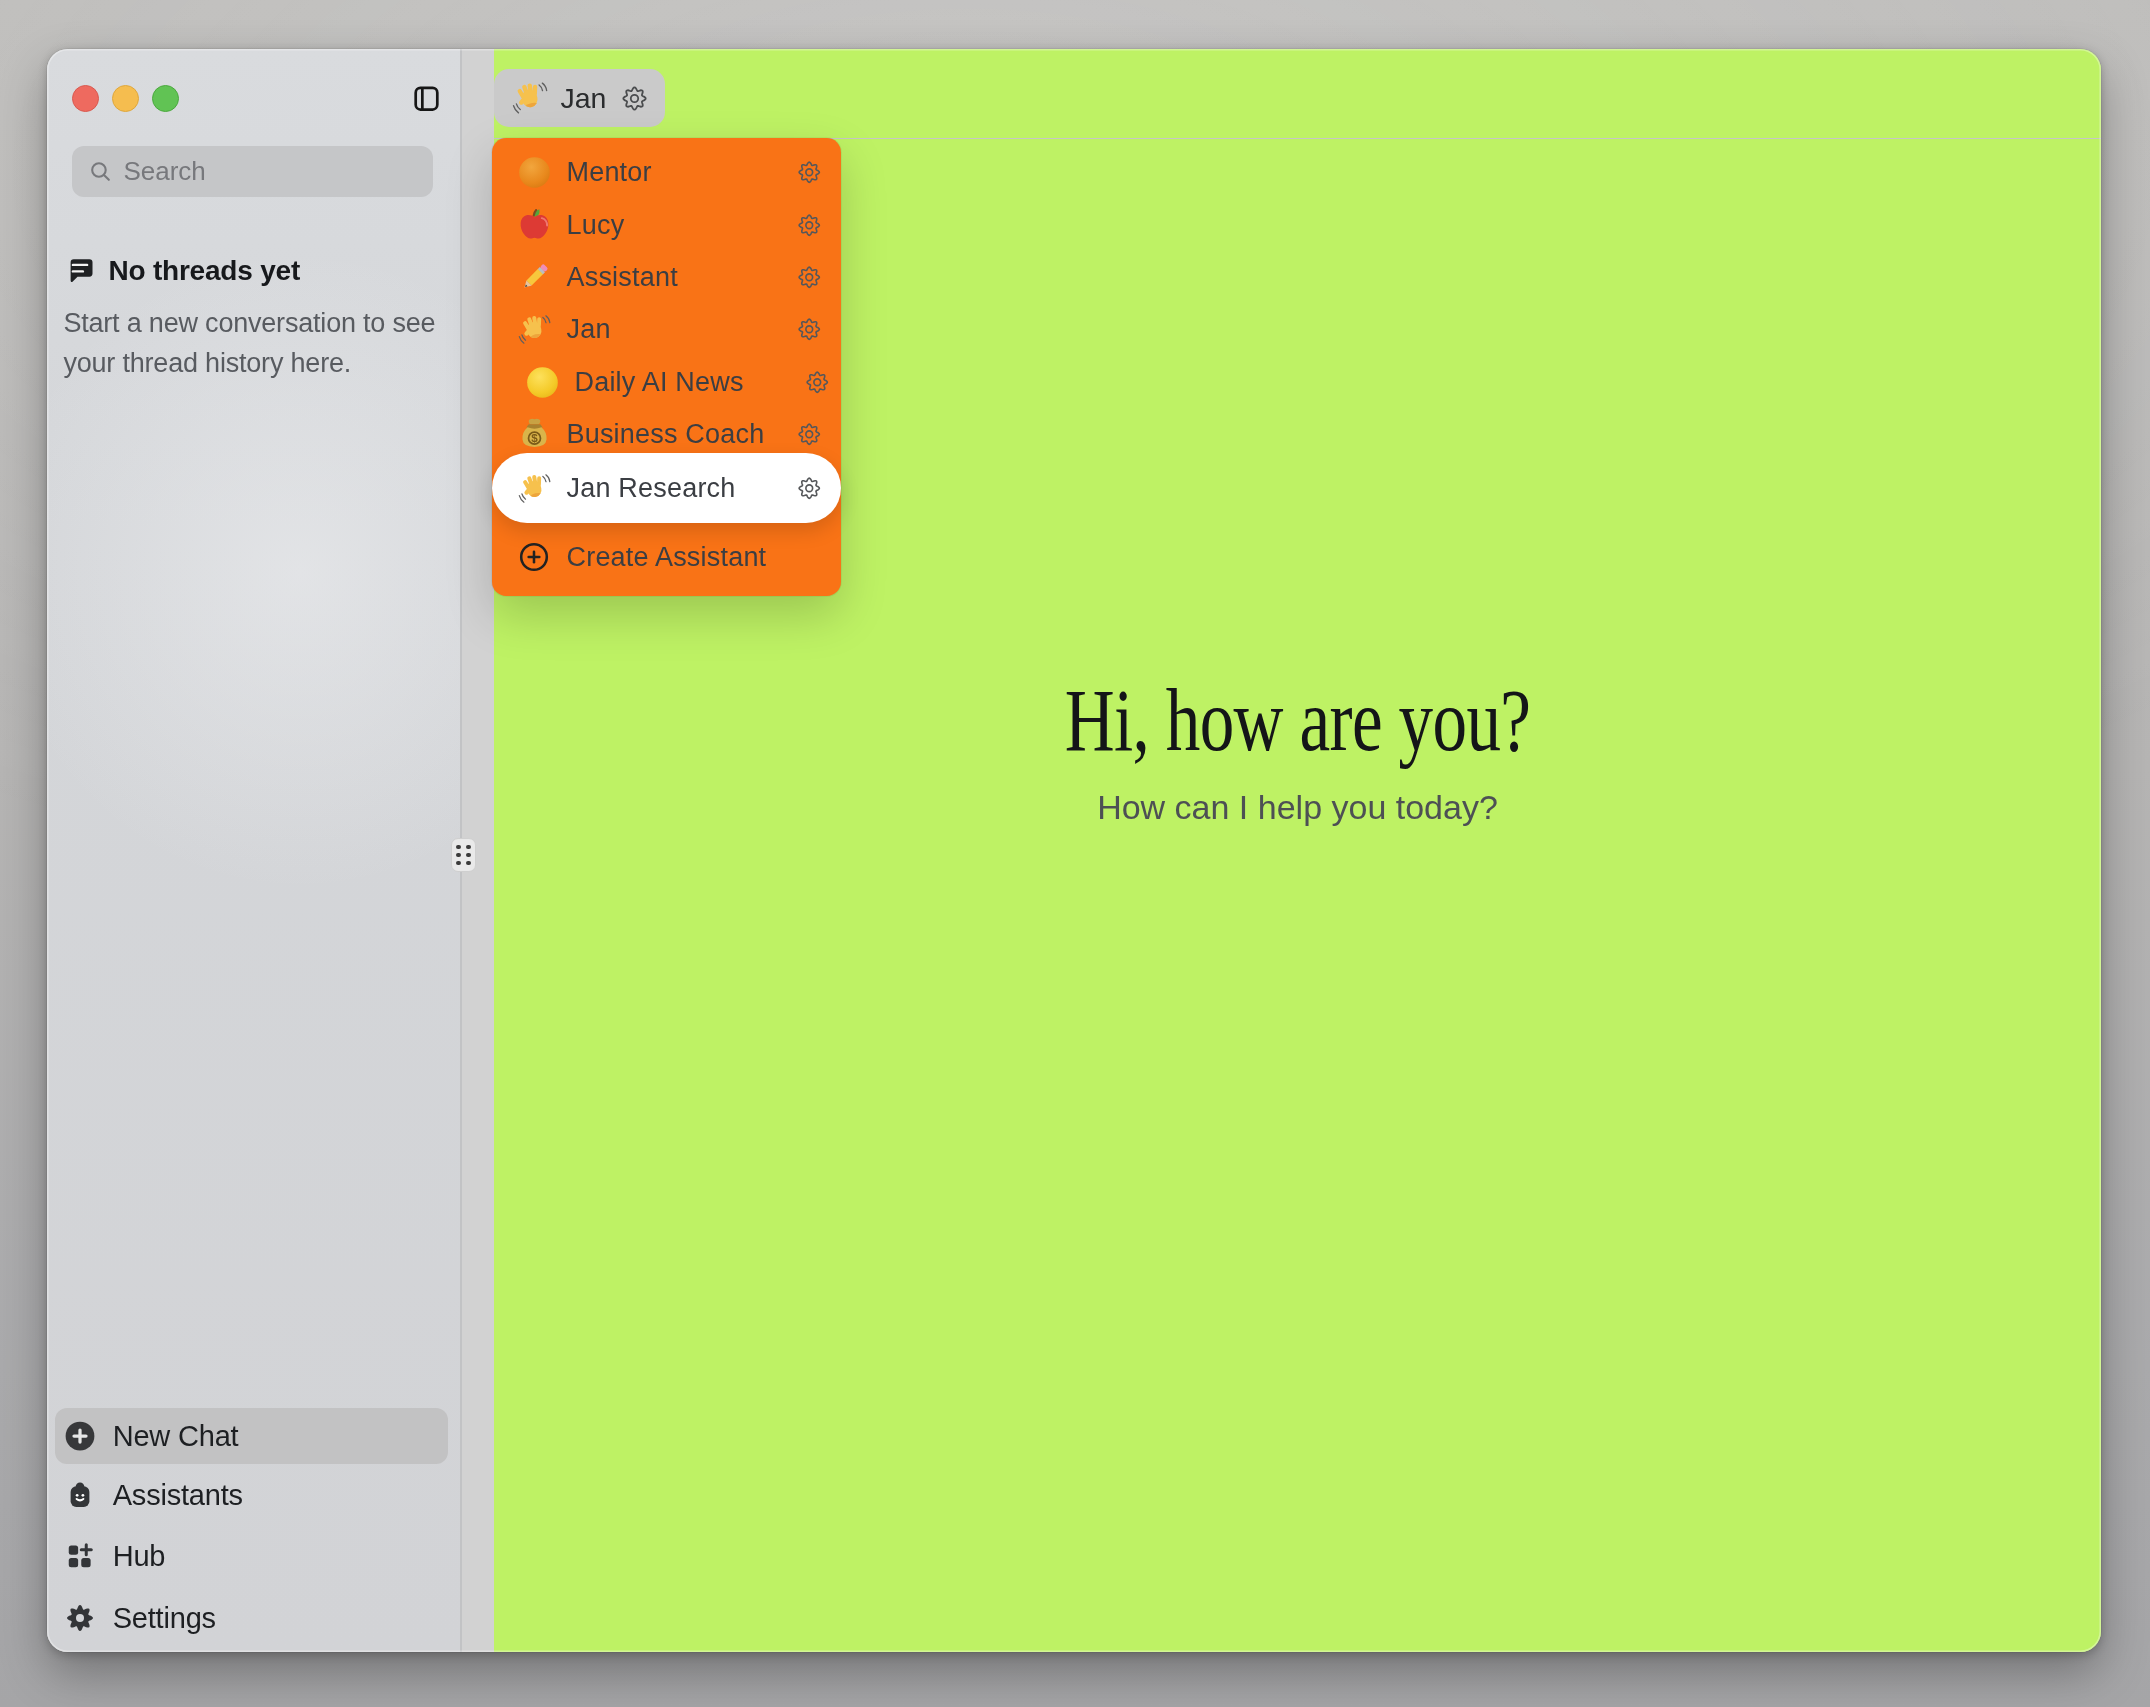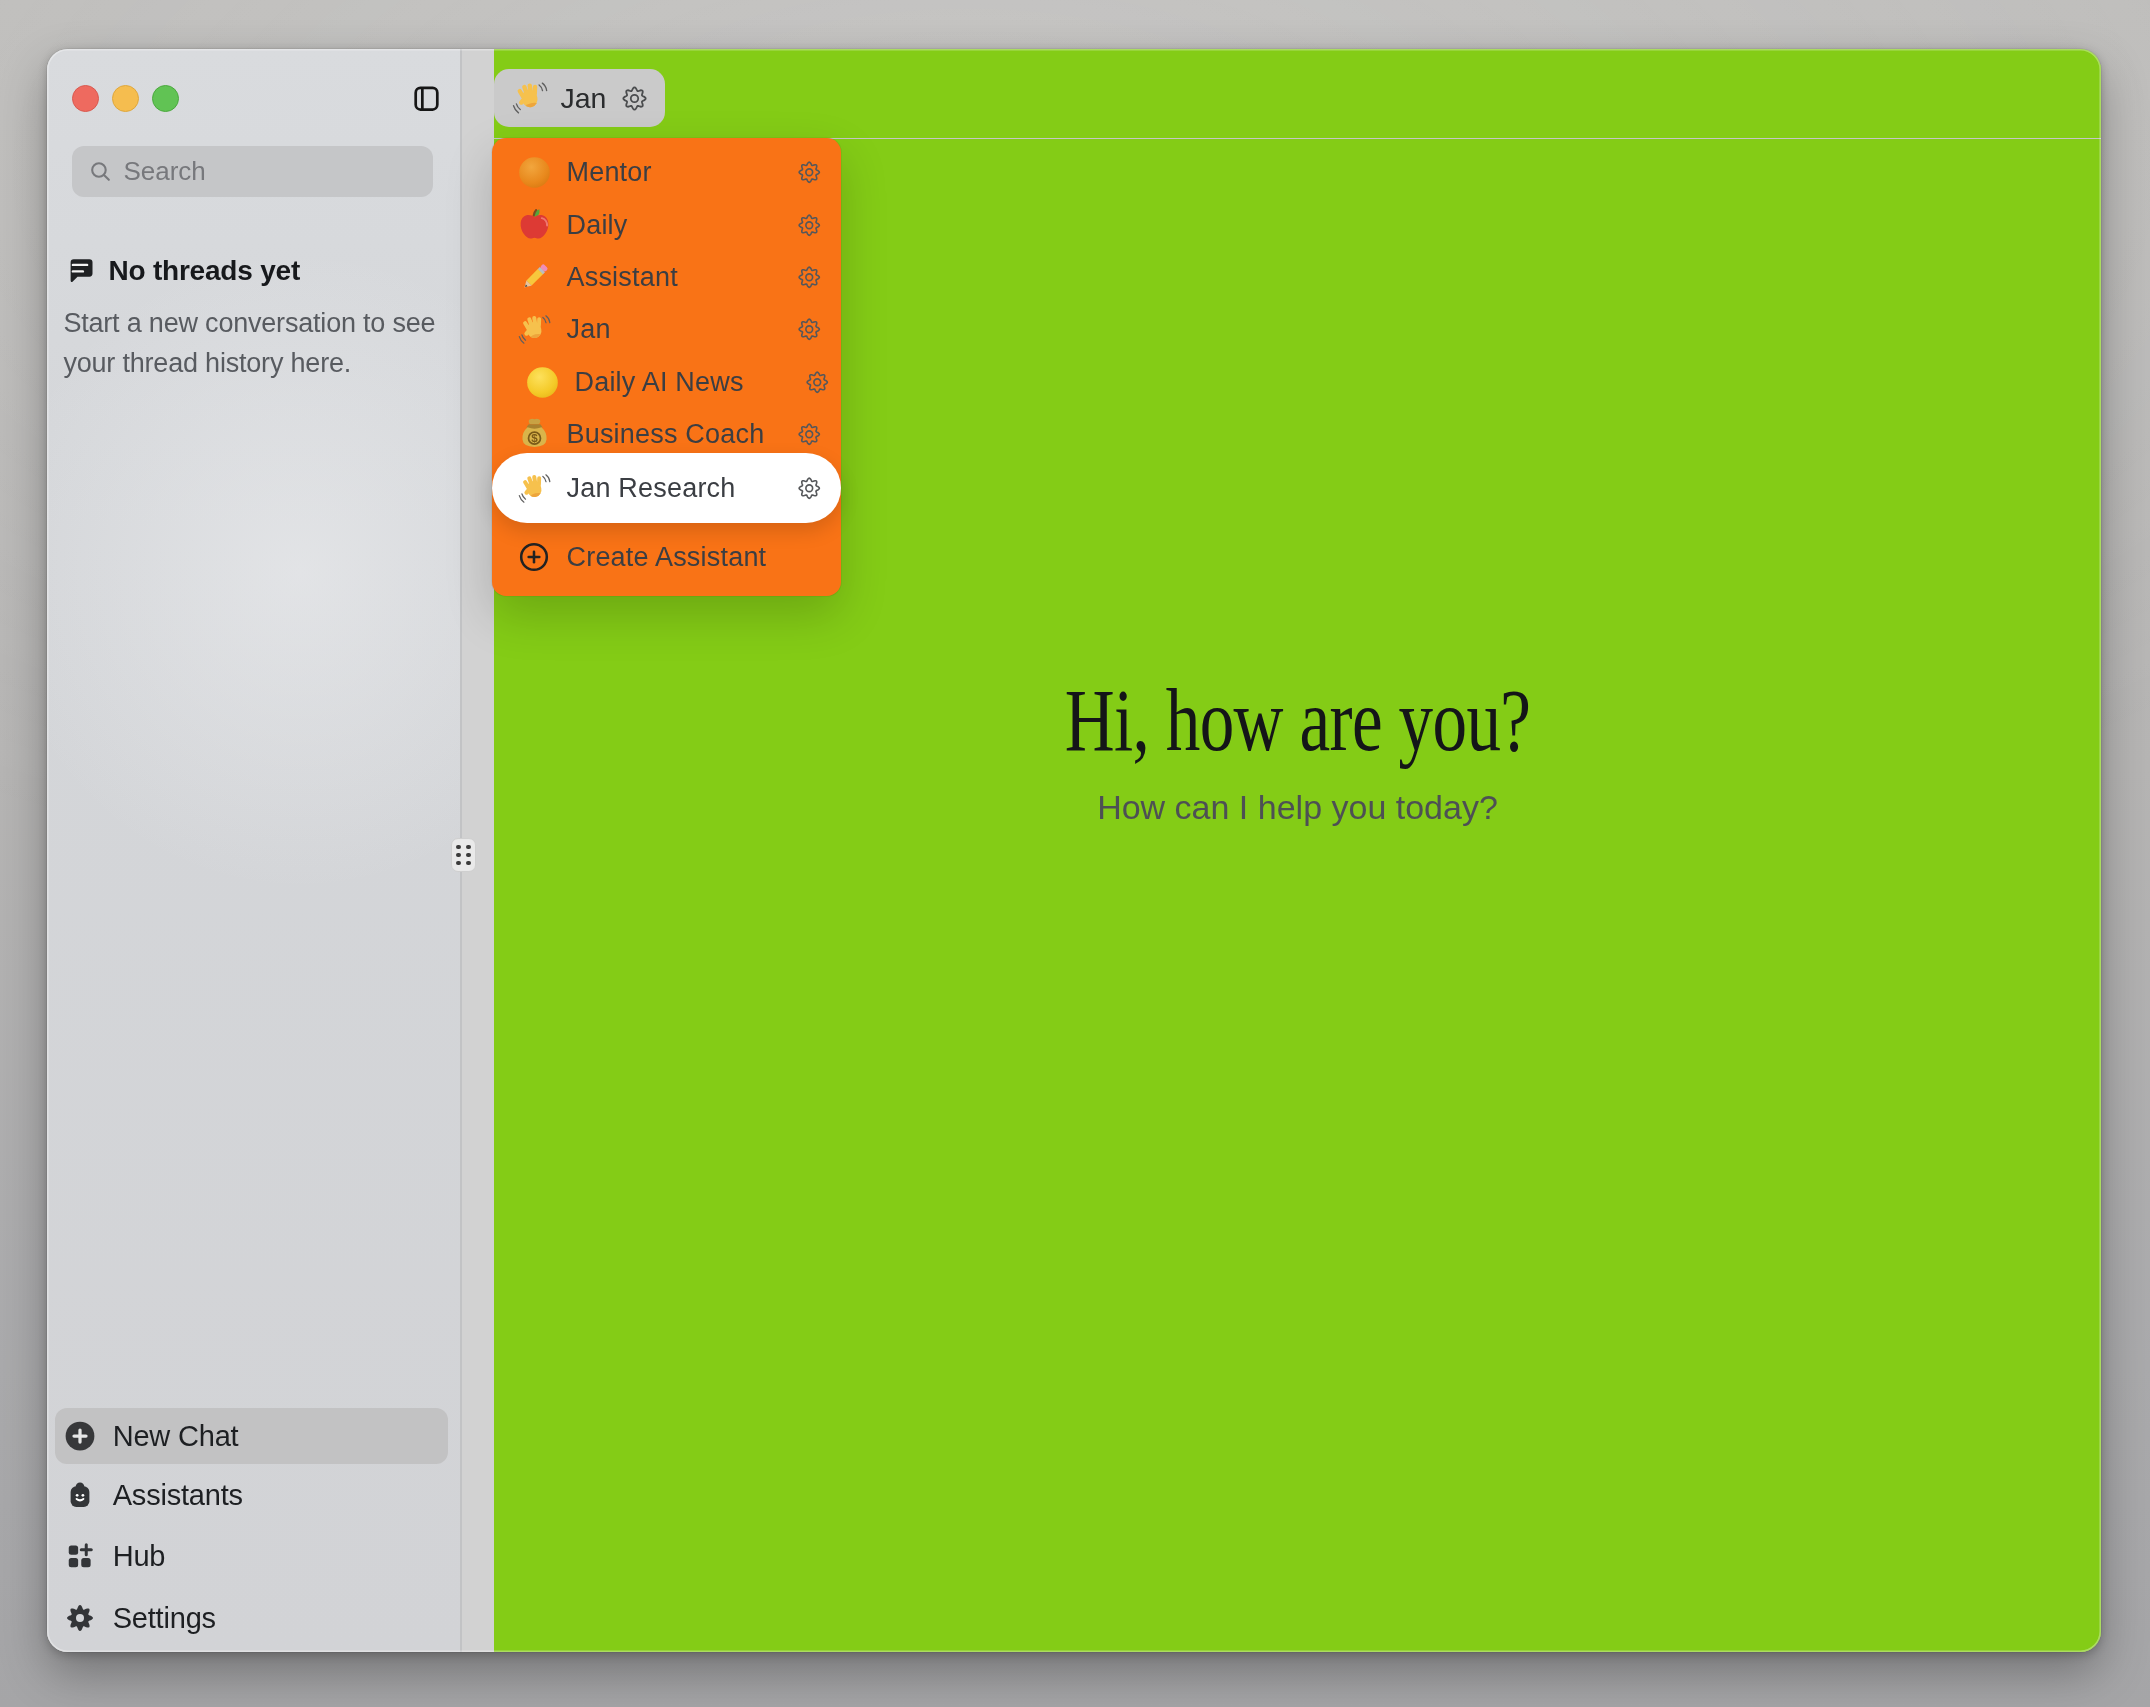--- a/index.html
+++ b/index.html
@@ -16,21 +16,21 @@
     border-radius:20.6px;background:#d2d2d2;overflow:hidden;
     box-shadow:0 20.6px 47px rgba(0,0,0,0.30), 0 2.4px 9.5px rgba(0,0,0,0.20), 0 0 0 0.8px rgba(0,0,0,0.07);
   }
   .sidebar{
     position:absolute;left:0;top:0;width:413px;height:100%;
     background:
       radial-gradient(411px 427px at 253px 522px, rgba(240,241,243,0.5), rgba(240,241,243,0) 75%),
       linear-gradient(180deg, #d9dbde 0%, #d4d6d9 30%, #d2d3d6 100%);
   }
   .divider{position:absolute;left:413px;top:0;width:1.6px;height:100%;background:#c2c3c5;}
-  .main{position:absolute;left:415px;top:0;right:0;height:100%;background:#84cc16;margin-left:32px;}
+  .main{position:absolute;left:415px;top:0;right:0;height:100%;background:#bef264;margin-left:32px;}
   .mainheader{position:absolute;left:0;top:0;width:100%;height:89px;border-bottom:1.6px solid #c6c6c6;}
 
   
   .tl{position:absolute;top:36px;width:25px;height:25px;border-radius:50%;}
   .tl.r{left:24.5px;background:#ee6a5f;border:0.8px solid #d9594f;}
   .tl.y{left:65px;background:#f5bd4f;border:0.8px solid #dfa73c;}
   .tl.g{left:105px;background:#61c354;border:0.8px solid #4ba93e;}
 
   .toggle{position:absolute;left:366px;top:36px;}
 
@@ -261,21 +261,21 @@
     </div>
     <div class="mrow" style="top:61px;">
       <div class="em">
           <svg width="35" height="35" viewBox="2.5 2.5 43 43">
             <path d="M24 13 q-2-6 6-9 q1 7 -4 9.5" fill="#57a639"></path>
             <path d="M23 12 q1-5 3-7" stroke="#7b4a21" stroke-width="2.6" fill="none" stroke-linecap="round"></path>
             <path d="M24 14 c5-5 16-4 17 7 c1 10-7 19-12 19 c-2.4 0-3-1-5-1 s-2.6 1-5 1 c-5 0-13-9-12-19 c1-11 12-12 17-7 z" fill="#dd3a34"></path>
             <path d="M33 15 c4 1 6.5 5 6.5 9" stroke="#f3887f" stroke-width="2.4" fill="none" stroke-linecap="round" opacity="0.8"></path>
           </svg>
         </div>
-      <div class="tx">Daily</div>
+      <div class="tx">Lucy</div>
       <svg class="gear" width="24.5" height="24.5" viewBox="0 0 24 24" stroke="#55575a">
           <use href="#gearo"></use>
         </svg>
     </div>
     <div class="mrow" style="top:113px;">
       <div class="em">
           <svg width="35" height="35" viewBox="0 0 48 48">
             <g transform="rotate(45 24 24)">
               <rect x="19" y="2" width="10" height="7" rx="3" fill="#ef8db6"></rect>
               <rect x="19" y="8.6" width="10" height="4.4" fill="#b9bdc4"></rect>

